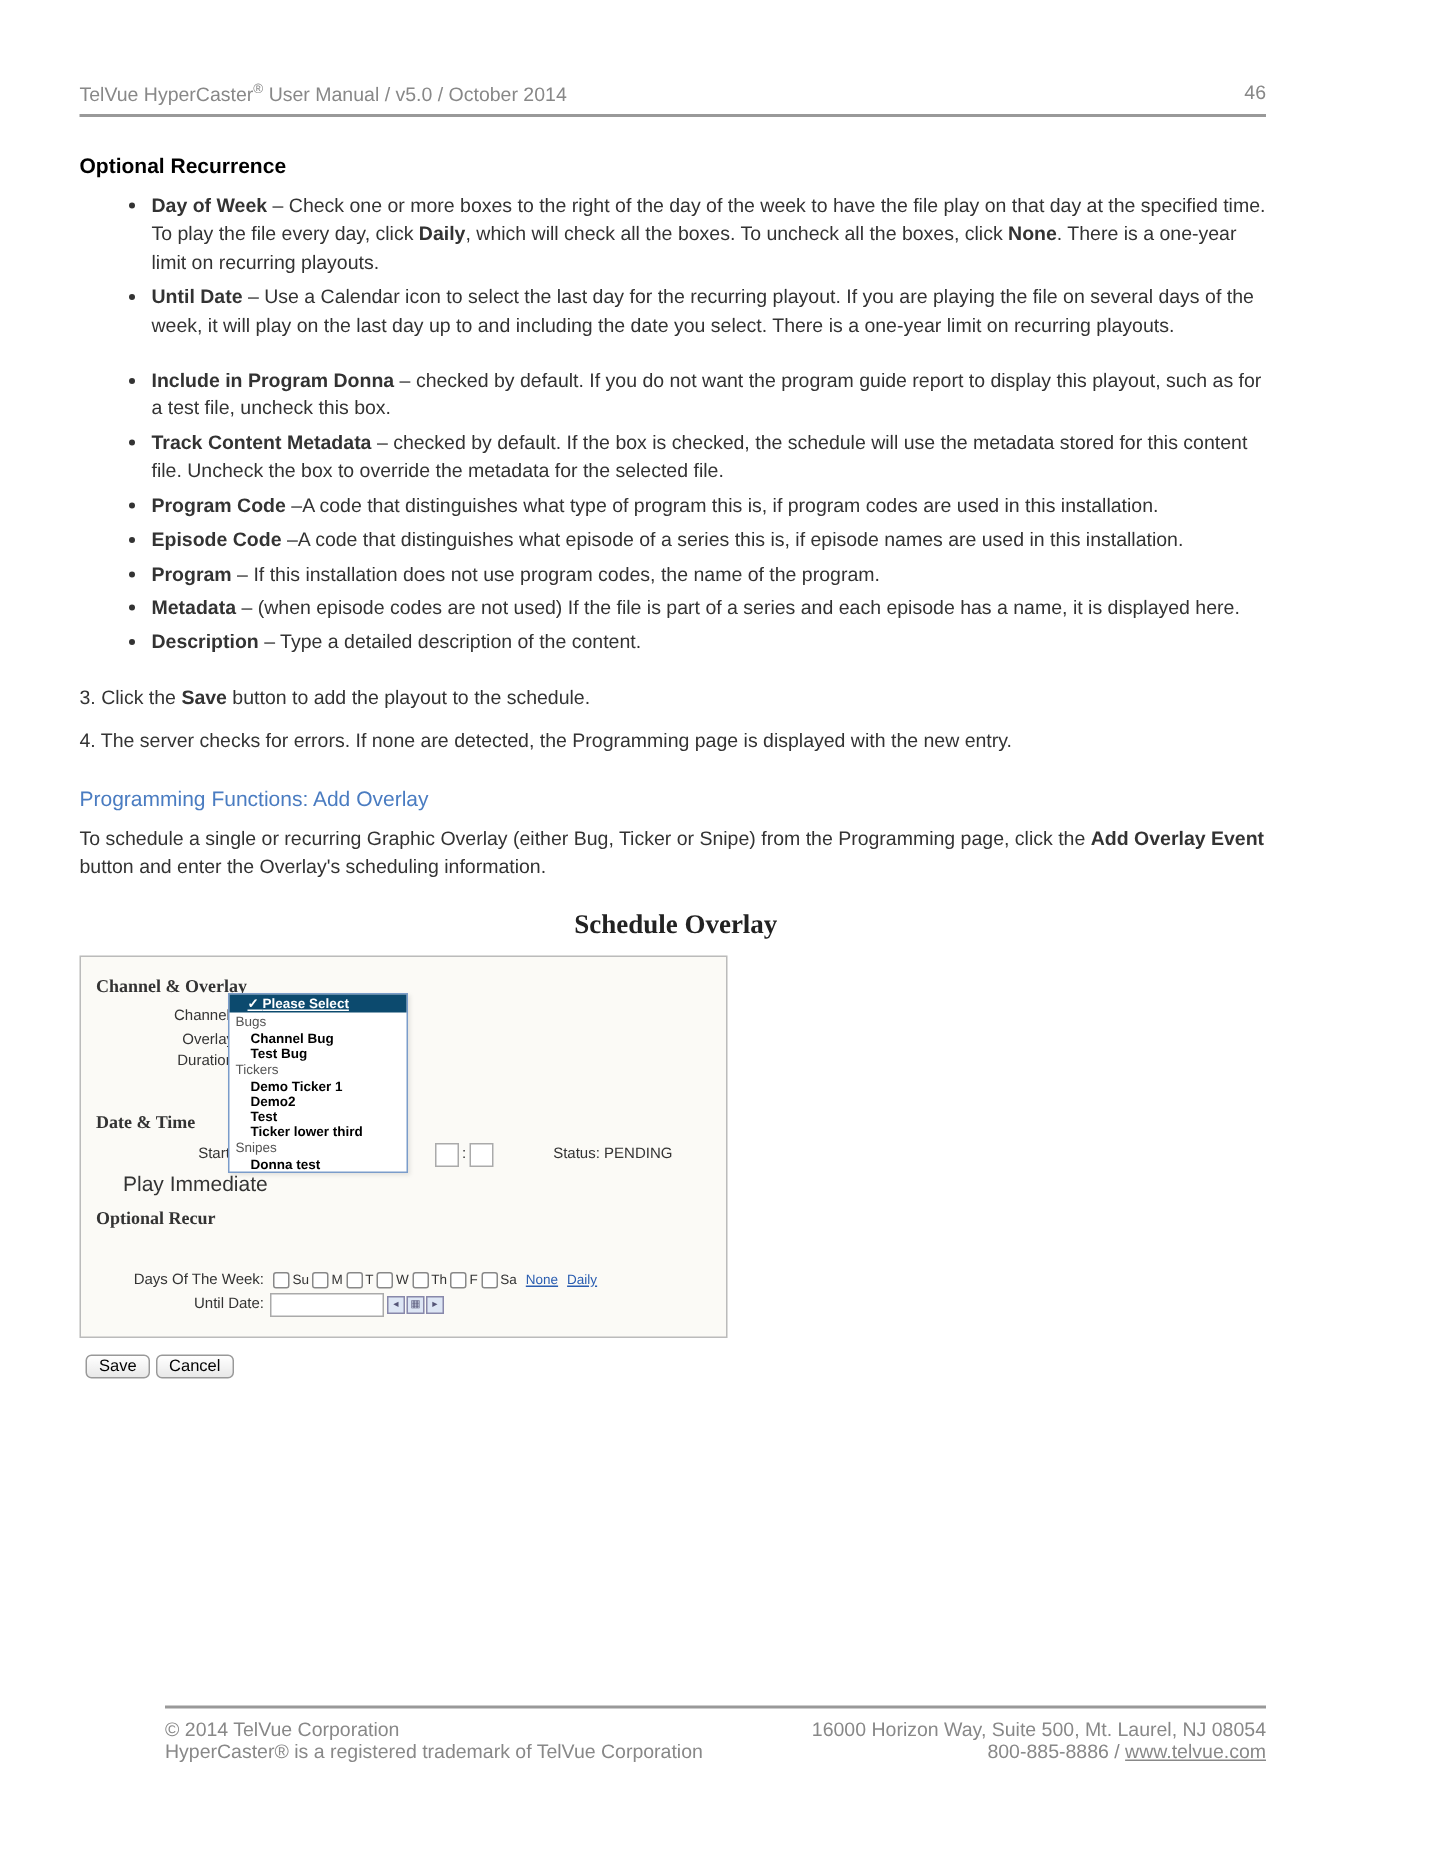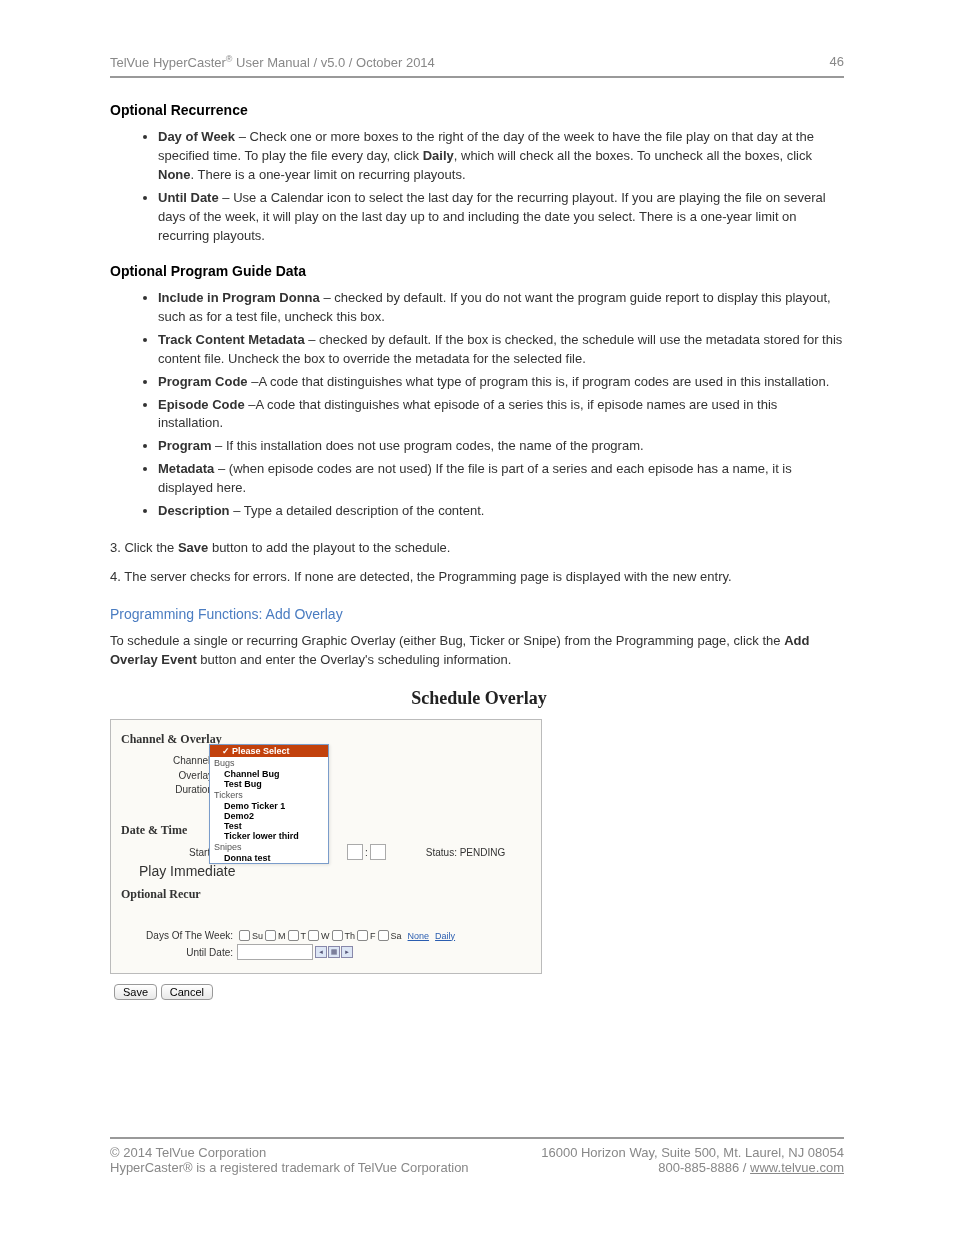--- a/index.html
+++ b/index.html
@@ -5,21 +5,21 @@
   body {
     margin: 0;
     padding: 0;
     background: #fff;
     font-family: Verdana, Geneva, sans-serif;
     font-size: 13px;
     color: #333;
     width: 954px;
   }
   .page {
-    padding: 54px 110px 80px 110px;
+    padding: 54px 110px 80px 53px;
     box-sizing: border-box;
     position: relative;
     min-height: 1235px;
   }
   .header {
     display: flex;
     justify-content: space-between;
     color: #888;
     font-size: 13px;
     margin-bottom: 4px;
@@ -78,25 +78,26 @@
     left: 98px;
     top: 24px;
     width: 118px;
     border: 1px solid #7a9cca;
     background: #fff;
     font-size: 9px;
     z-index: 5;
     box-shadow: 1px 1px 3px rgba(0,0,0,0.1);
   }
   .dropdown .dd-top {
-    background: #c2410c;
+    background: #0c4a6e;
     color: #fff;
     padding: 1px 4px;
     font-weight: bold;
     position: relative;
+    text-decoration: underline;
   }
   .dropdown .grp { color: #555; padding: 1px 4px; }
   .dropdown .item { color: #000; padding: 0 4px 0 14px; font-weight: bold; }
   .day-row { font-size: 9px; color:#333; display:flex; align-items:center; flex-wrap:wrap; gap:2px;margin-top:28px; }
   .day-row .cb { width: 9px; height: 9px; border:1px solid #888; display:inline-block; background:#fff; border-radius:2px; }
   .link-blue { color: #2a5db0; text-decoration: underline; cursor:pointer; font-size:9px; margin-left:4px; }
   .cal-icons { display:inline-flex; gap:1px; margin-left:2px; }
   .cal-icons .ci { width:10px;height:10px;border:1px solid #88a; background:#dde6f5; font-size:7px; line-height:10px; text-align:center; color:#557; }
   .status { font-size:10px; color:#333; margin-left:40px; }
   .btnrow { margin: 10px 0 0 4px; }
@@ -129,21 +130,20 @@
     <span>46</span>
   </div>
   <hr class="rule">
 
   <h3 class="section">Optional Recurrence</h3>
   <ul class="bullets">
     <li><span class="bold">Day of Week</span><span> – Check one or more boxes to the right of the day of the week to have the file play on that day at the specified time. To play the file every day, click </span><span class="bold">Daily</span><span>, which will check all the boxes. To uncheck all the boxes, click </span><span class="bold">None</span><span>. There is a one-year limit on recurring playouts.</span></li>
     <li><span class="bold">Until Date</span><span> – Use a Calendar icon to select the last day for the recurring playout. If you are playing the file on several days of the week, it will play on the last day up to and including the date you select. There is a one-year limit on recurring playouts.</span></li>
   </ul>
 
-  <h3 class="section">Optional Program Guide Data</h3>
   <ul class="bullets">
     <li><span class="bold">Include in Program Donna</span><span> – checked by default. If you do not want the program guide report to display this playout, such as for a test file, uncheck this box.</span></li>
     <li><span class="bold">Track Content Metadata</span><span> – checked by default. If the box is checked, the schedule will use the metadata stored for this content file. Uncheck the box to override the metadata for the selected file.</span></li>
     <li><span class="bold">Program Code</span><span> –A code that distinguishes what type of program this is, if program codes are used in this installation.</span></li>
     <li><span class="bold">Episode Code</span><span> –A code that distinguishes what episode of a series this is, if episode names are used in this installation.</span></li>
     <li><span class="bold">Program</span><span> – If this installation does not use program codes, the name of the program.</span></li>
     <li><span class="bold">Metadata</span><span> – (when episode codes are not used) If the file is part of a series and each episode has a name, it is displayed here.</span></li>
     <li><span class="bold">Description</span><span> – Type a detailed description of the content.</span></li>
   </ul>
 

